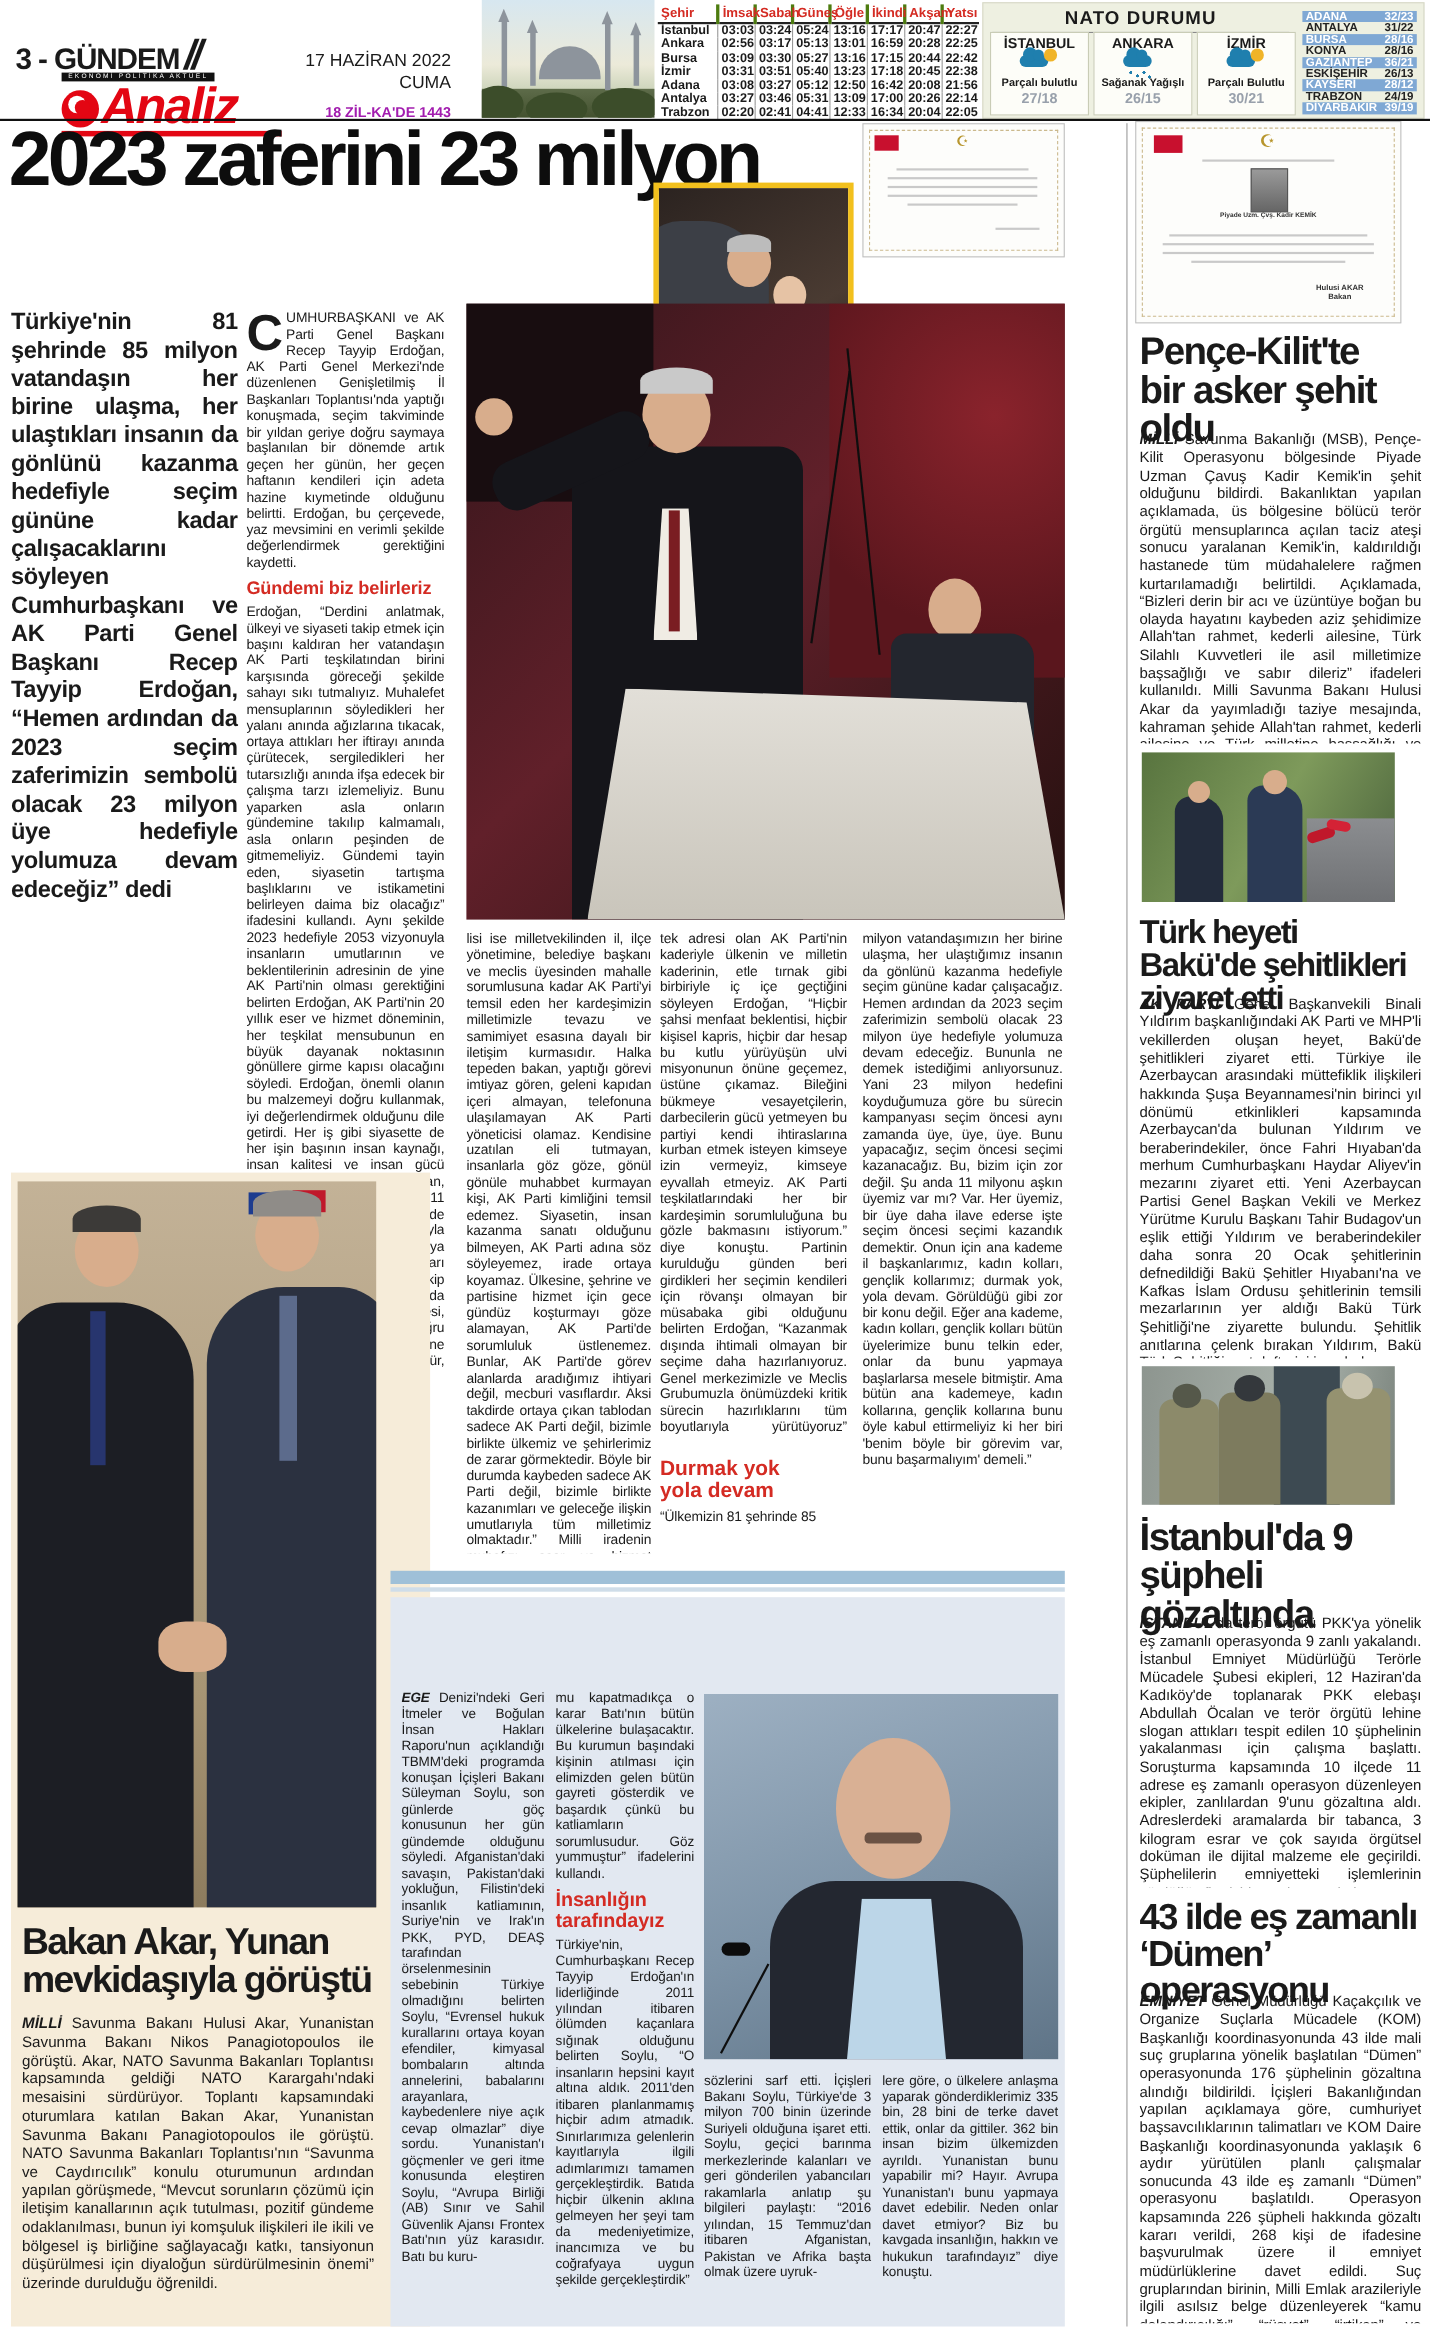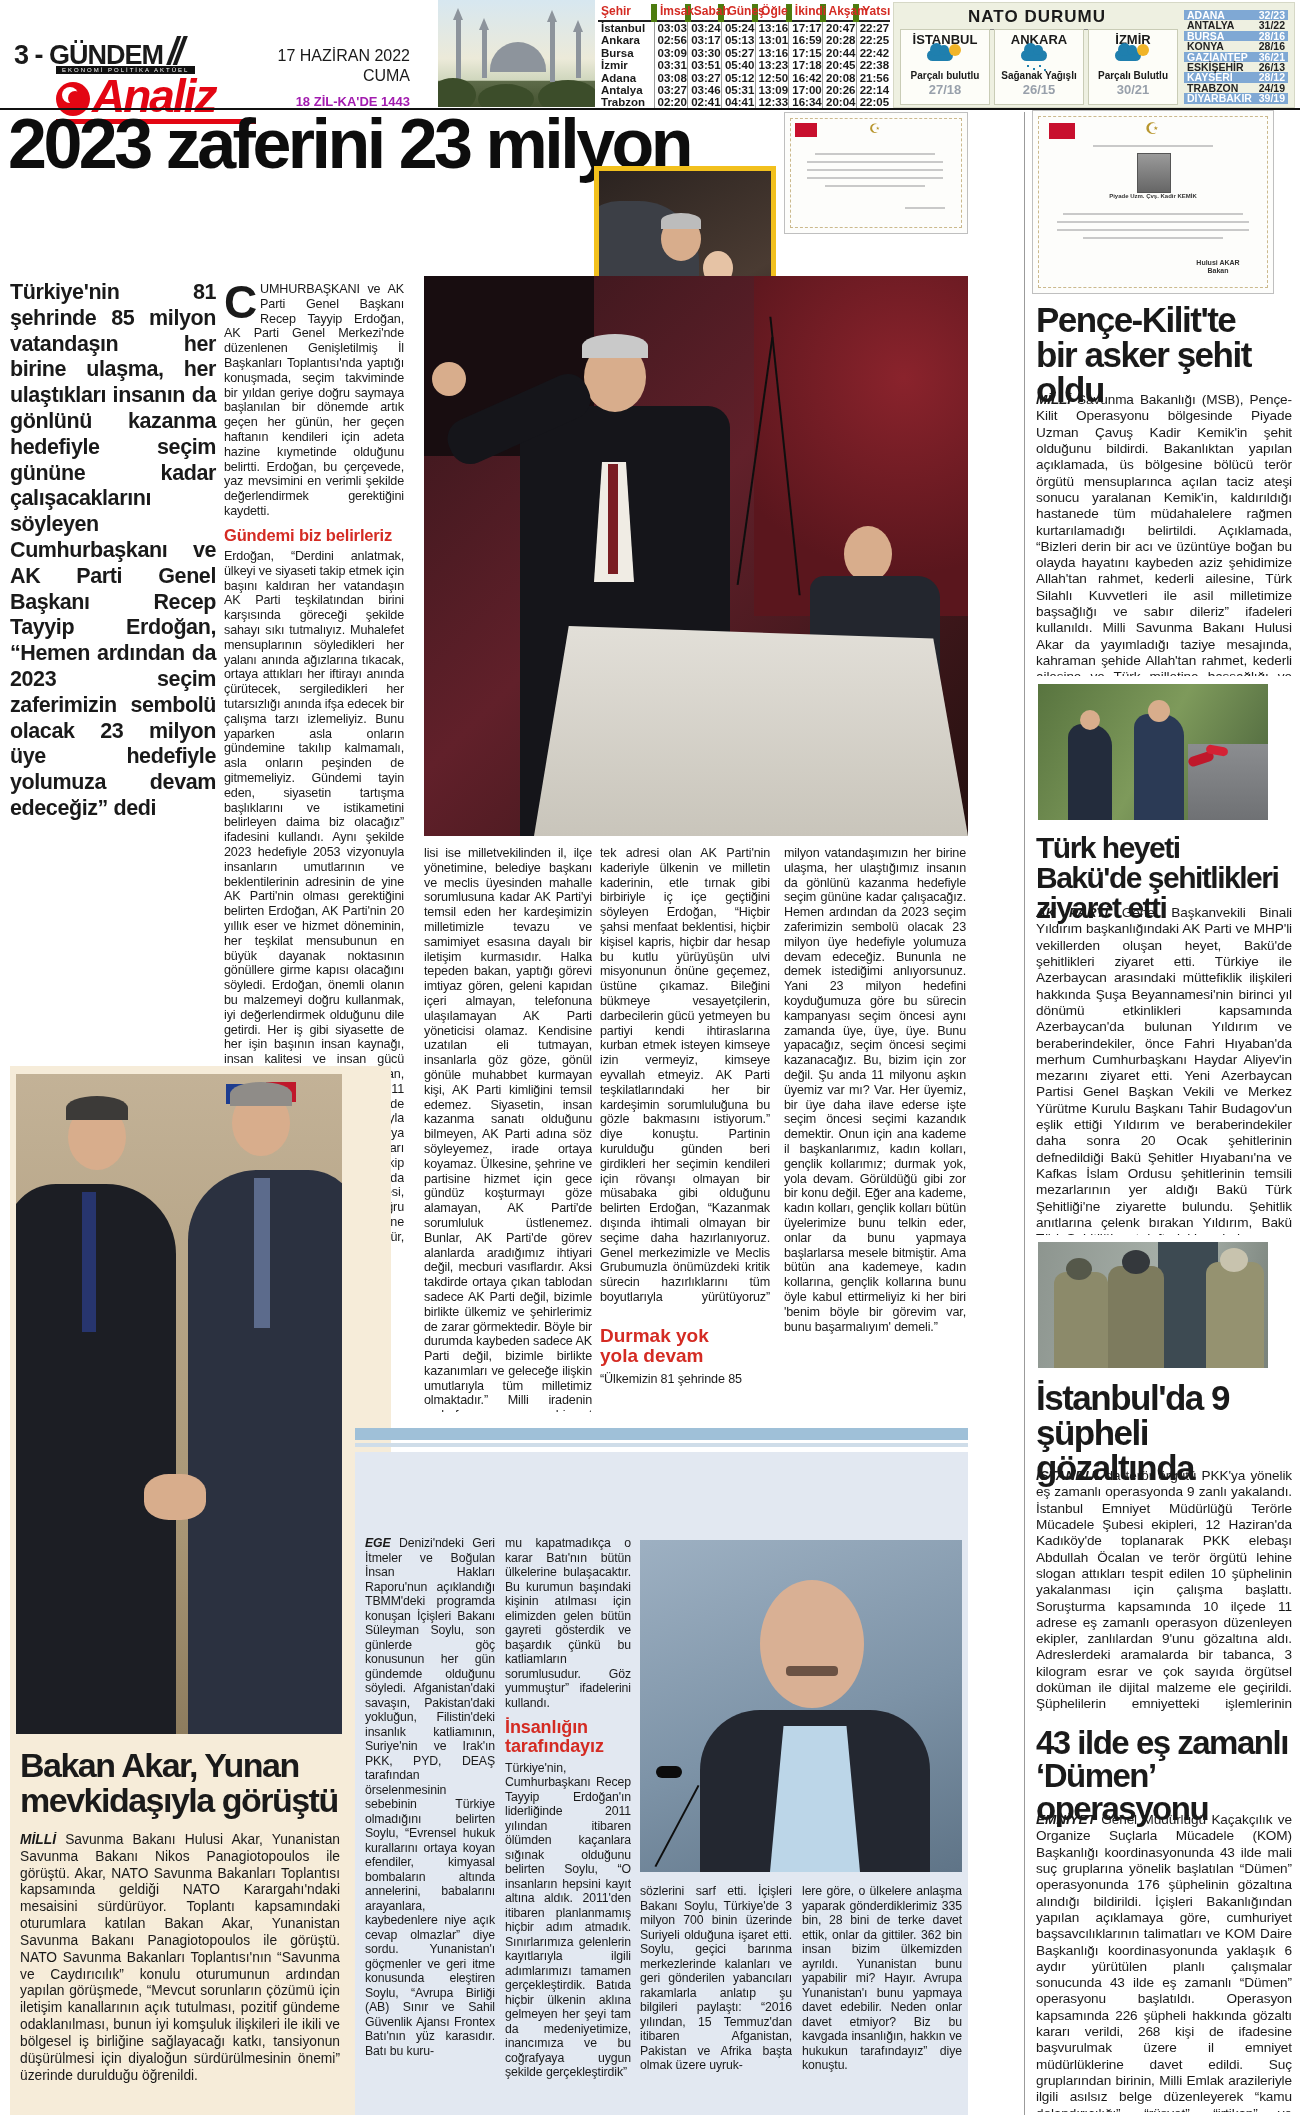--- a/index.html
+++ b/index.html
@@ -32,21 +32,21 @@
   .mosque{background:linear-gradient(#d7e7f0 0%,#ecead9 55%,#cfd6bd 75%,#5d6b49 76%,#43512f 100%);}
   .dome{position:absolute;left:52px;top:42px;width:56px;height:30px;border-radius:56px 56px 0 0;background:#8d949c;}
   .minaret{position:absolute;width:5px;height:62px;background:#8d949c;}
   .minaret::after{content:"";position:absolute;left:-3px;top:-10px;border-left:5.5px solid transparent;
                  border-right:5.5px solid transparent;border-bottom:12px solid #8d949c;}
   .tree{position:absolute;border-radius:50%;background:#3c4d2a;}
 
   
   .prayer{border-collapse:collapse;width:100%;table-layout:fixed;}
   .prayer th{color:#d42b23;font-size:12px;font-weight:800;text-align:left;border-bottom:2px solid #222;
-             border-left:6px solid #4d7c0f;padding:0 2px 2px 3px;}
+             border-left:3px solid #4d7c0f;padding:0 2px 2px 3px;}
   .prayer th:first-child{border-left:none;}
   .prayer td{font-size:11.5px;font-weight:700;padding:0 1px 0 3px;border-left:1px solid #999;line-height:12.4px;white-space:nowrap;}
   .prayer td:first-child{border-left:none;}
 
   
   .weather{background:#eef0e1;border:1px solid #d6d8c6;}
   .w-title{font-size:17px;font-weight:900;text-align:center;letter-spacing:1px;padding-top:4px;}
   .w-title-rule{height:1px;background:#8a8a8a;margin:2px 8px 4px 8px;}
   .w-citybox{position:absolute;top:26px;width:88px;height:74px;background:#fdfdf8;border:1px solid #c9ccb6;text-align:center;}
   .w-cityname{font-size:13px;font-weight:800;margin-top:2px;}

